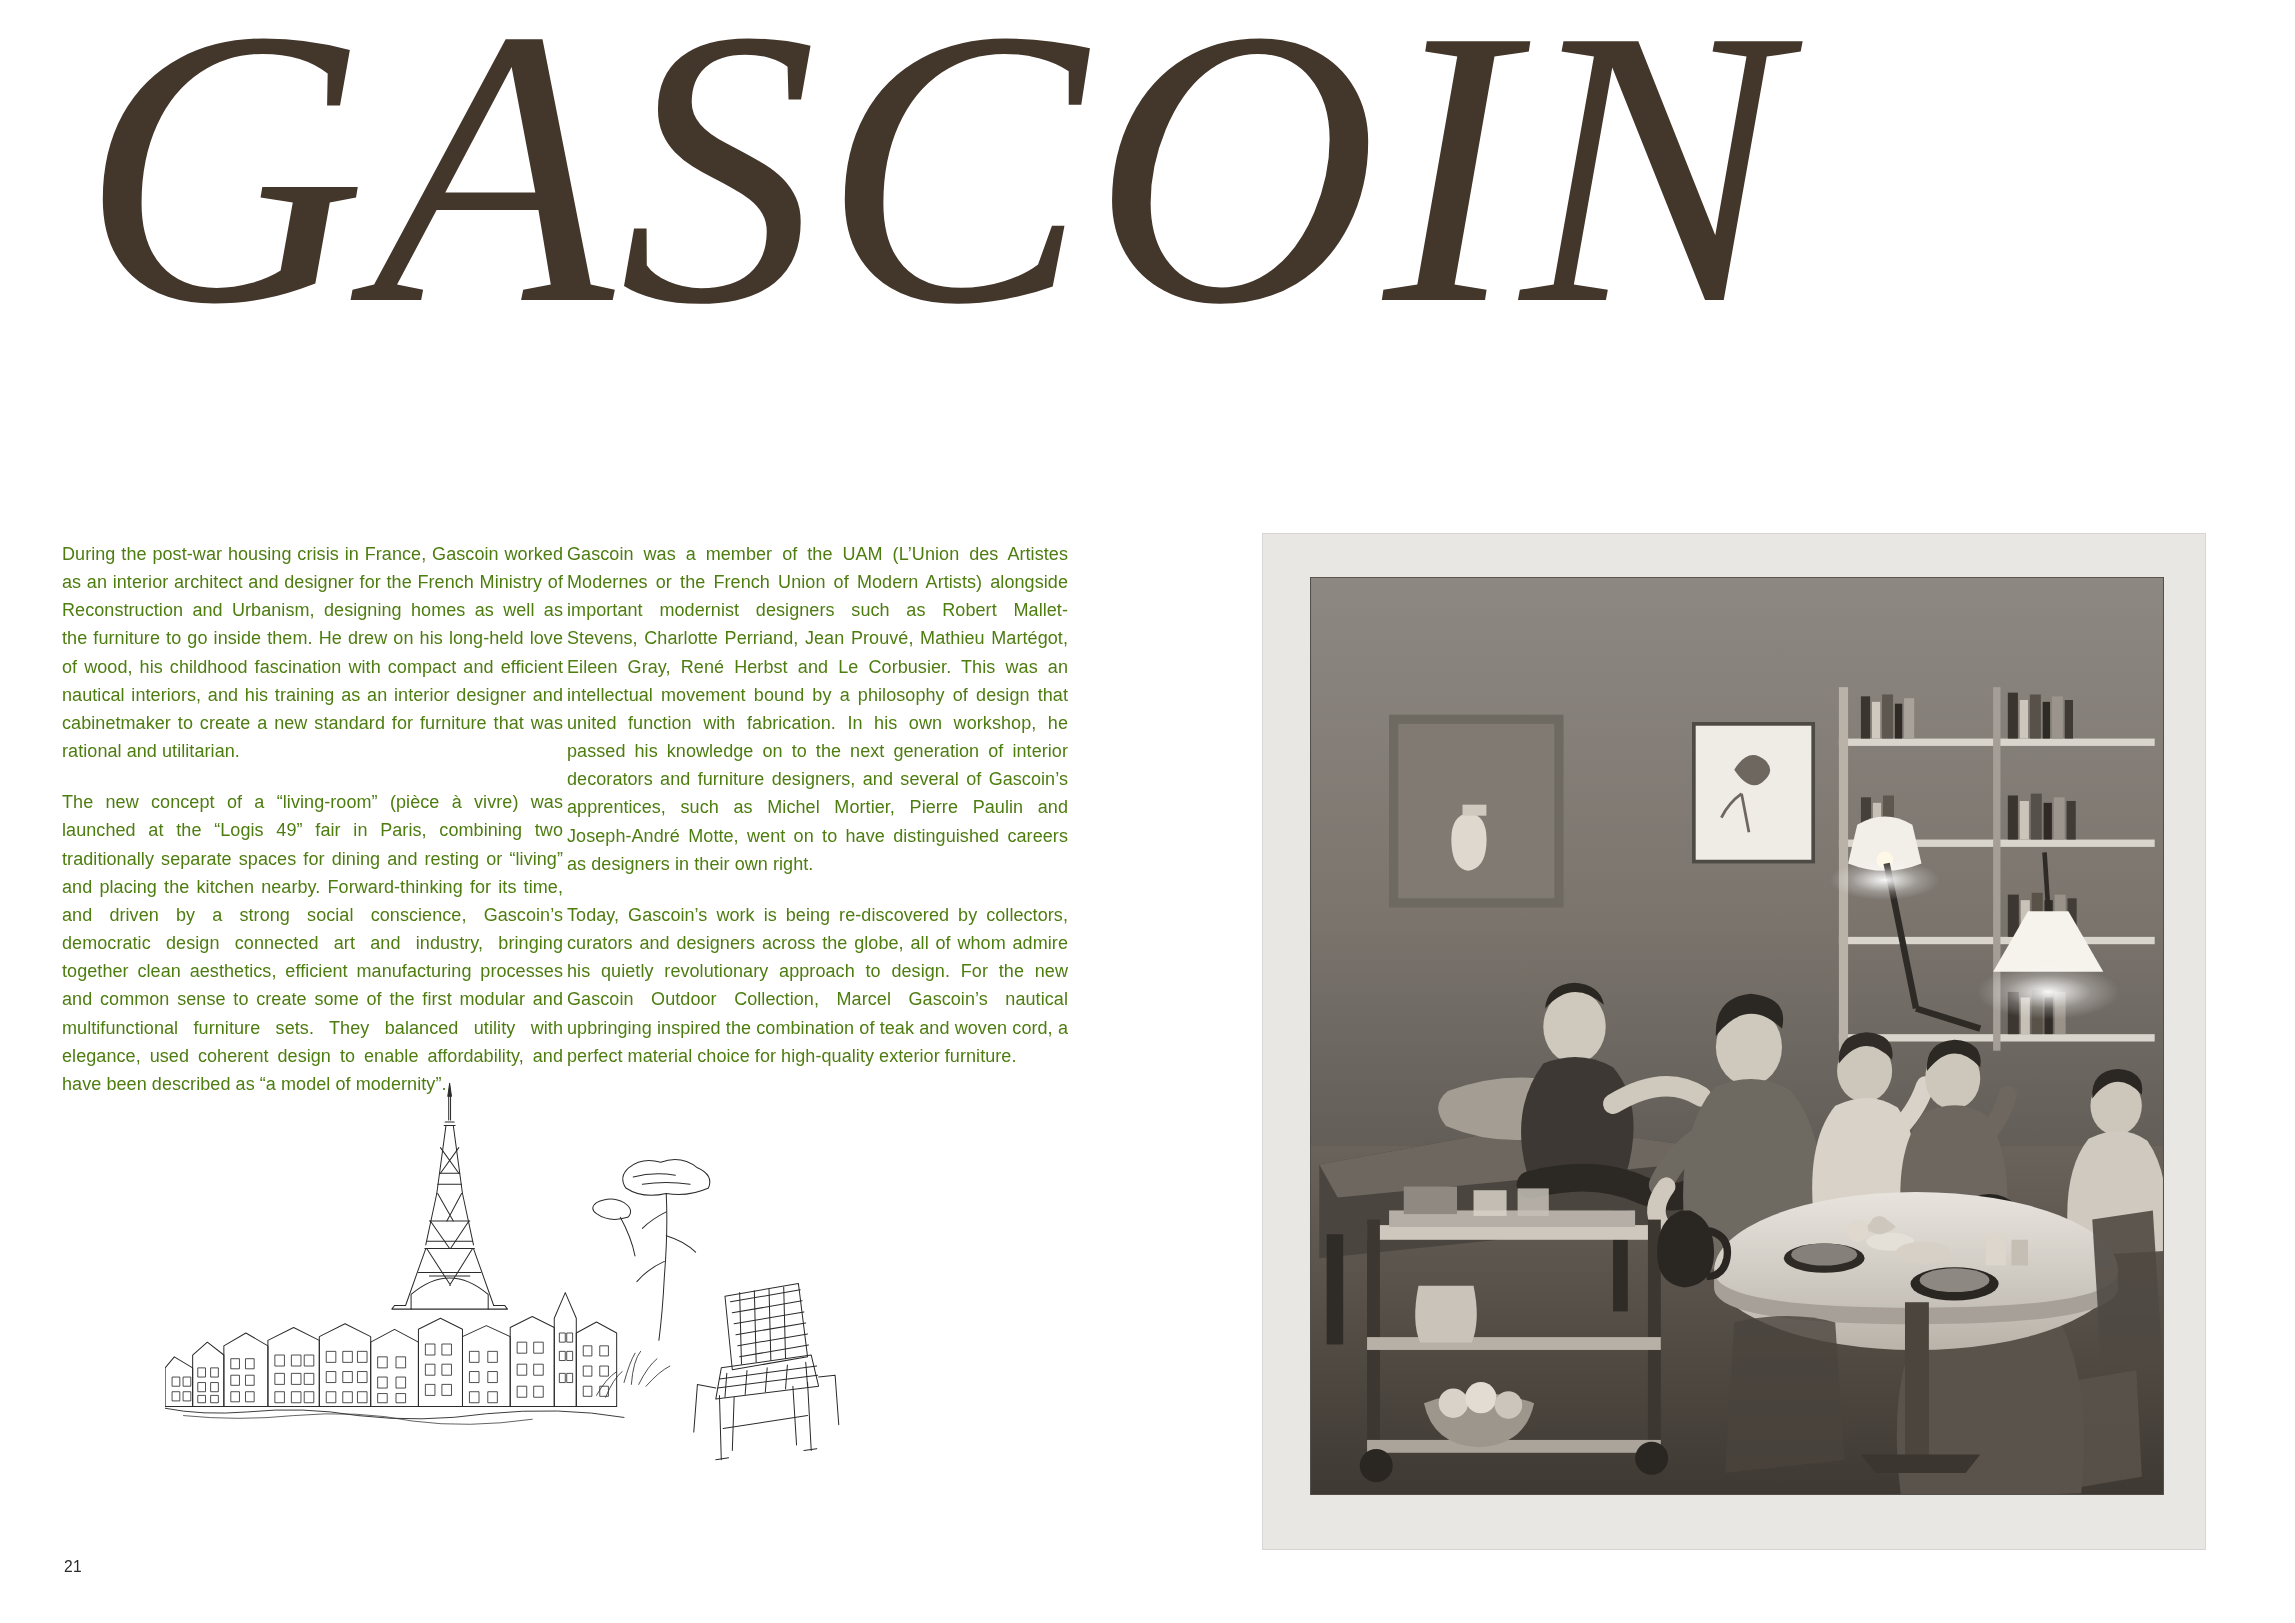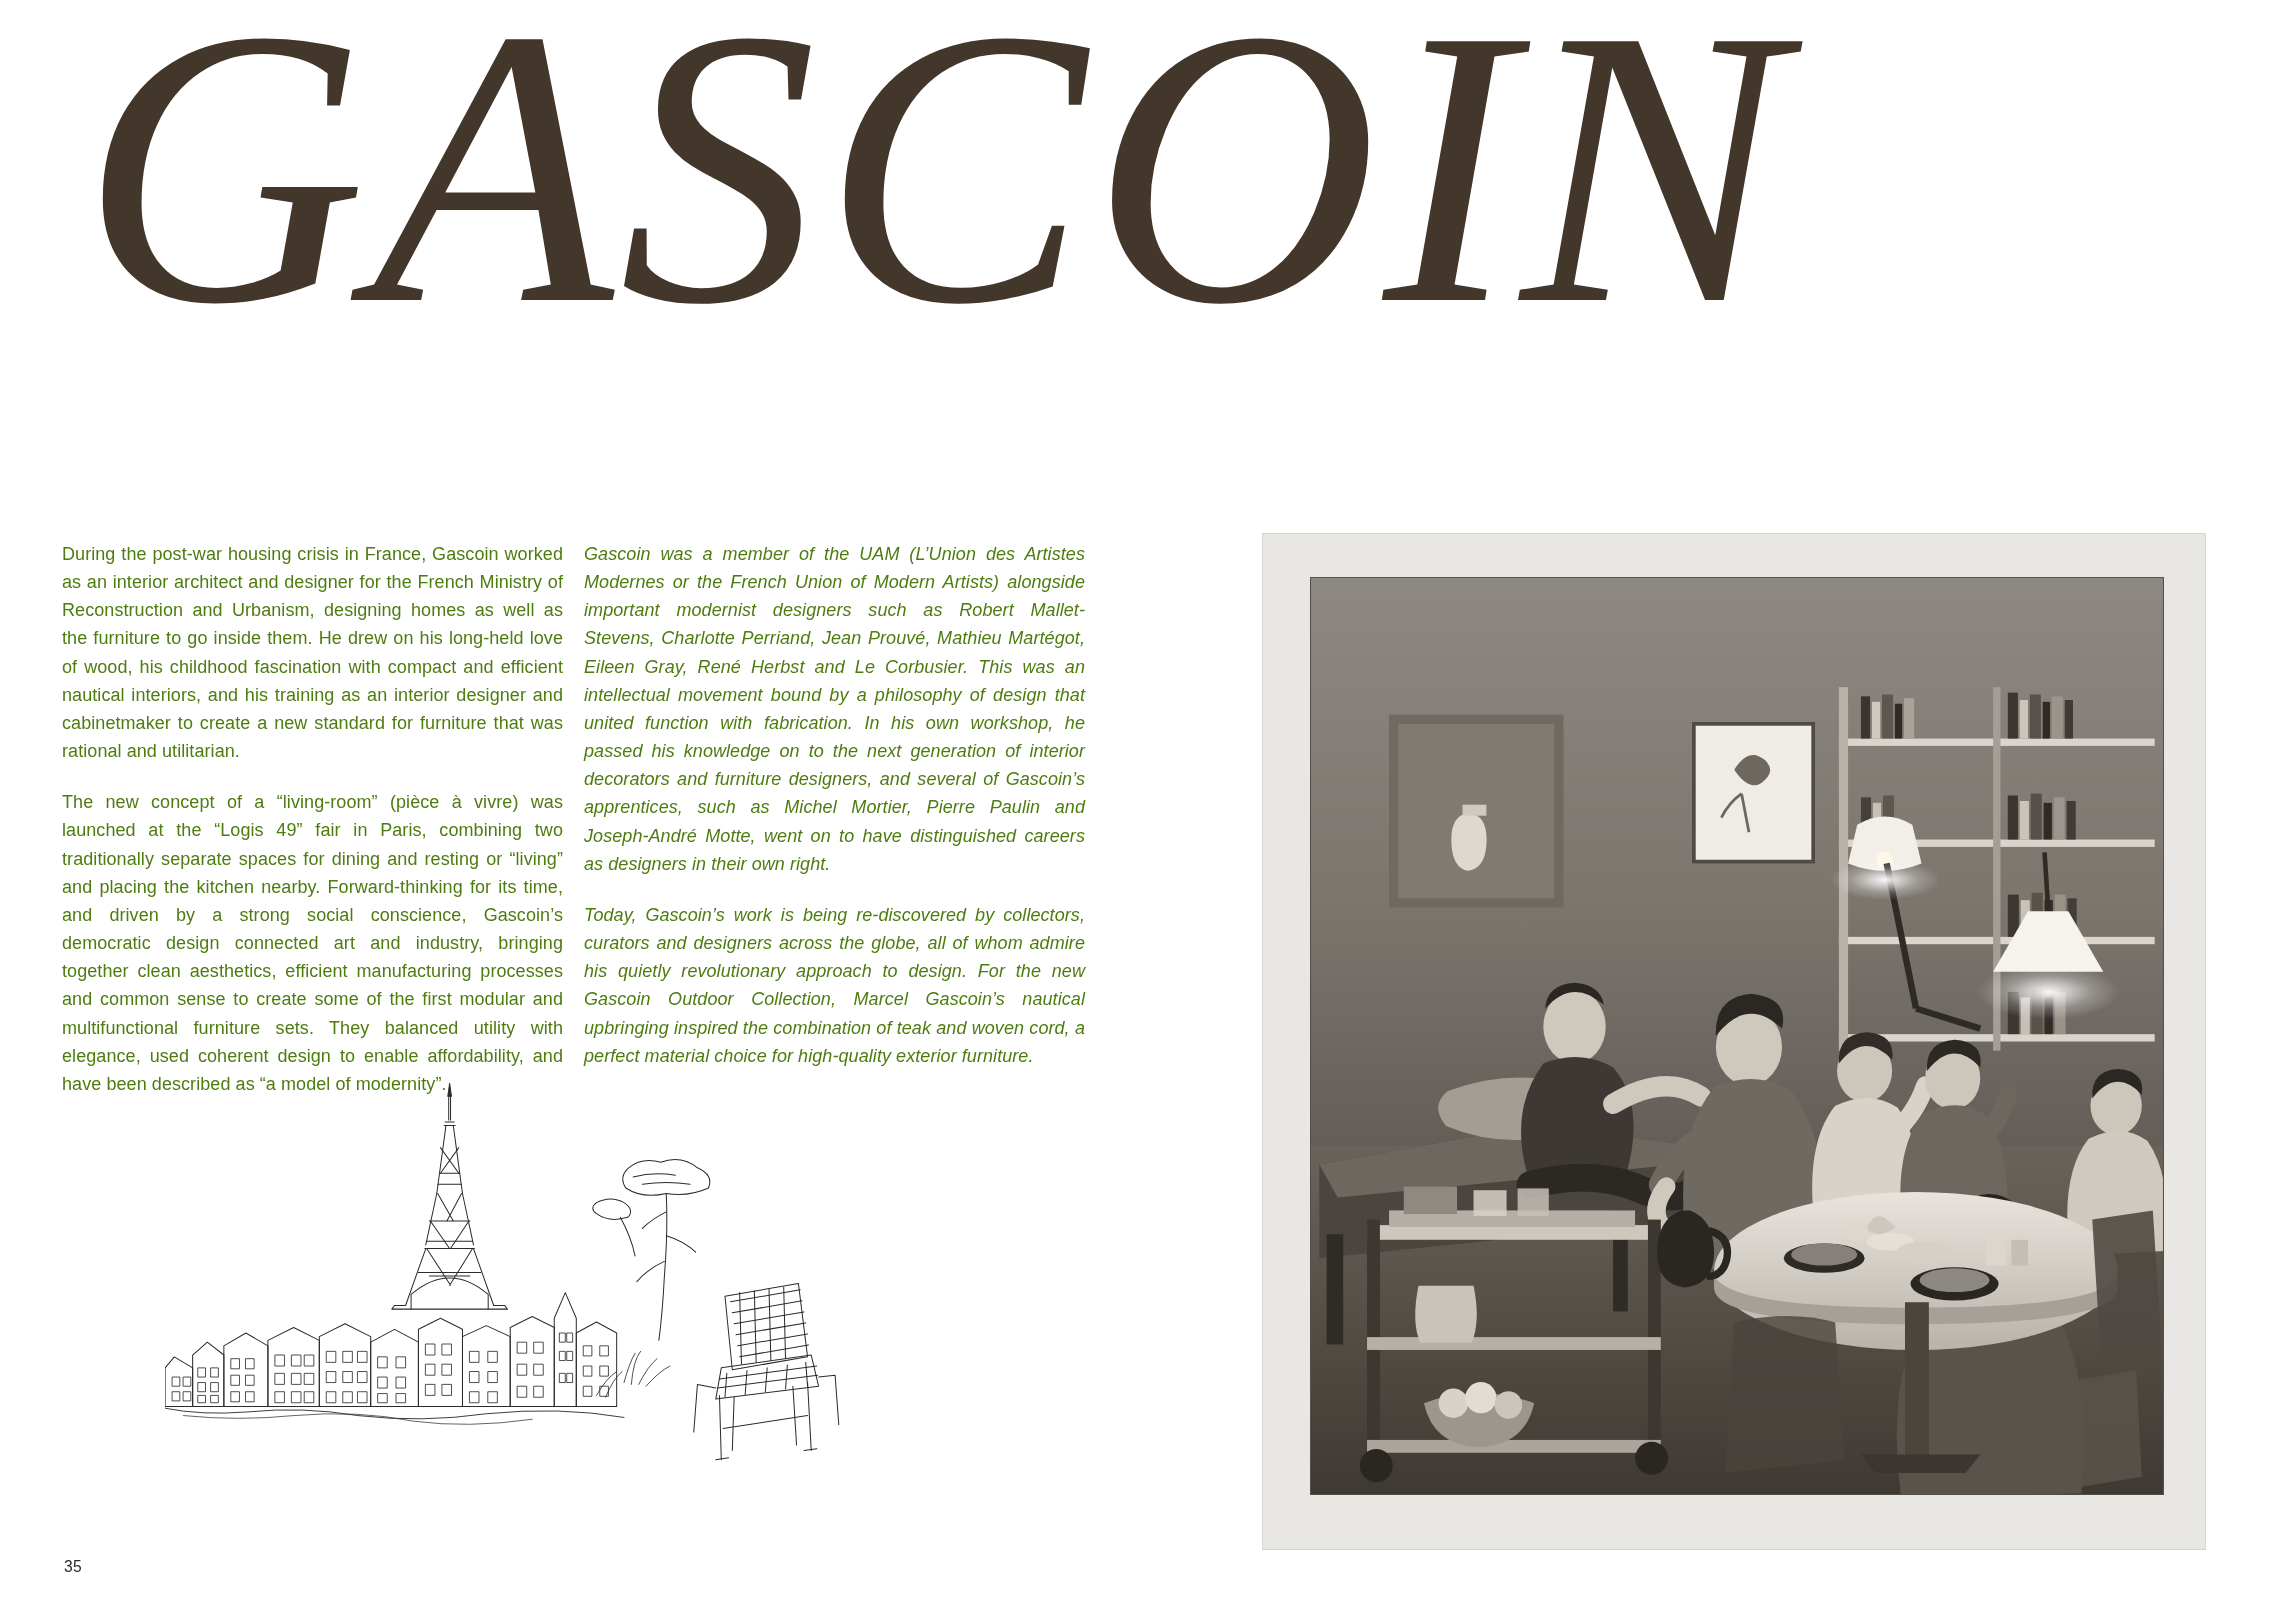--- a/index.html
+++ b/index.html
@@ -48,21 +48,21 @@
     line-height: 1.565;
     text-align: justify;
     color: #4d7c0f;
     letter-spacing: 0.004em;
   }
   .col p {
     margin: 0 0 23px 0;
   }
   .col p:last-child { margin-bottom: 16px; }
   #col-left  { left: 62px; }
-  #col-right { left: 584px; font-style: italic; }
+  #col-right { left: 567px; }
 
   
   .illustration {
     position: absolute;
     left: 165px;
     top: 1065px;
     width: 762px;
     height: 413px;
   }
   .illustration svg { display: block; }
@@ -388,14 +388,14 @@
       </g>
 
       <path d="M404 690 q-26 10 -26 46 q0 34 30 38 q32 -4 32 -38 q0 -36 -26 -46z" fill="#2a2722"></path>
       <path d="M434 712 q24 6 20 30 q-4 20 -22 20" fill="none" stroke="#2a2722" stroke-width="8"></path>
 
       <rect x="0" y="0" width="930" height="1000" fill="none" stroke="#55504a" stroke-width="2"></rect>
     </svg>
   </div>
 </div>
 
-<div class="folio">35</div>
+<div class="folio">21</div>
 
 
 </body></html>

